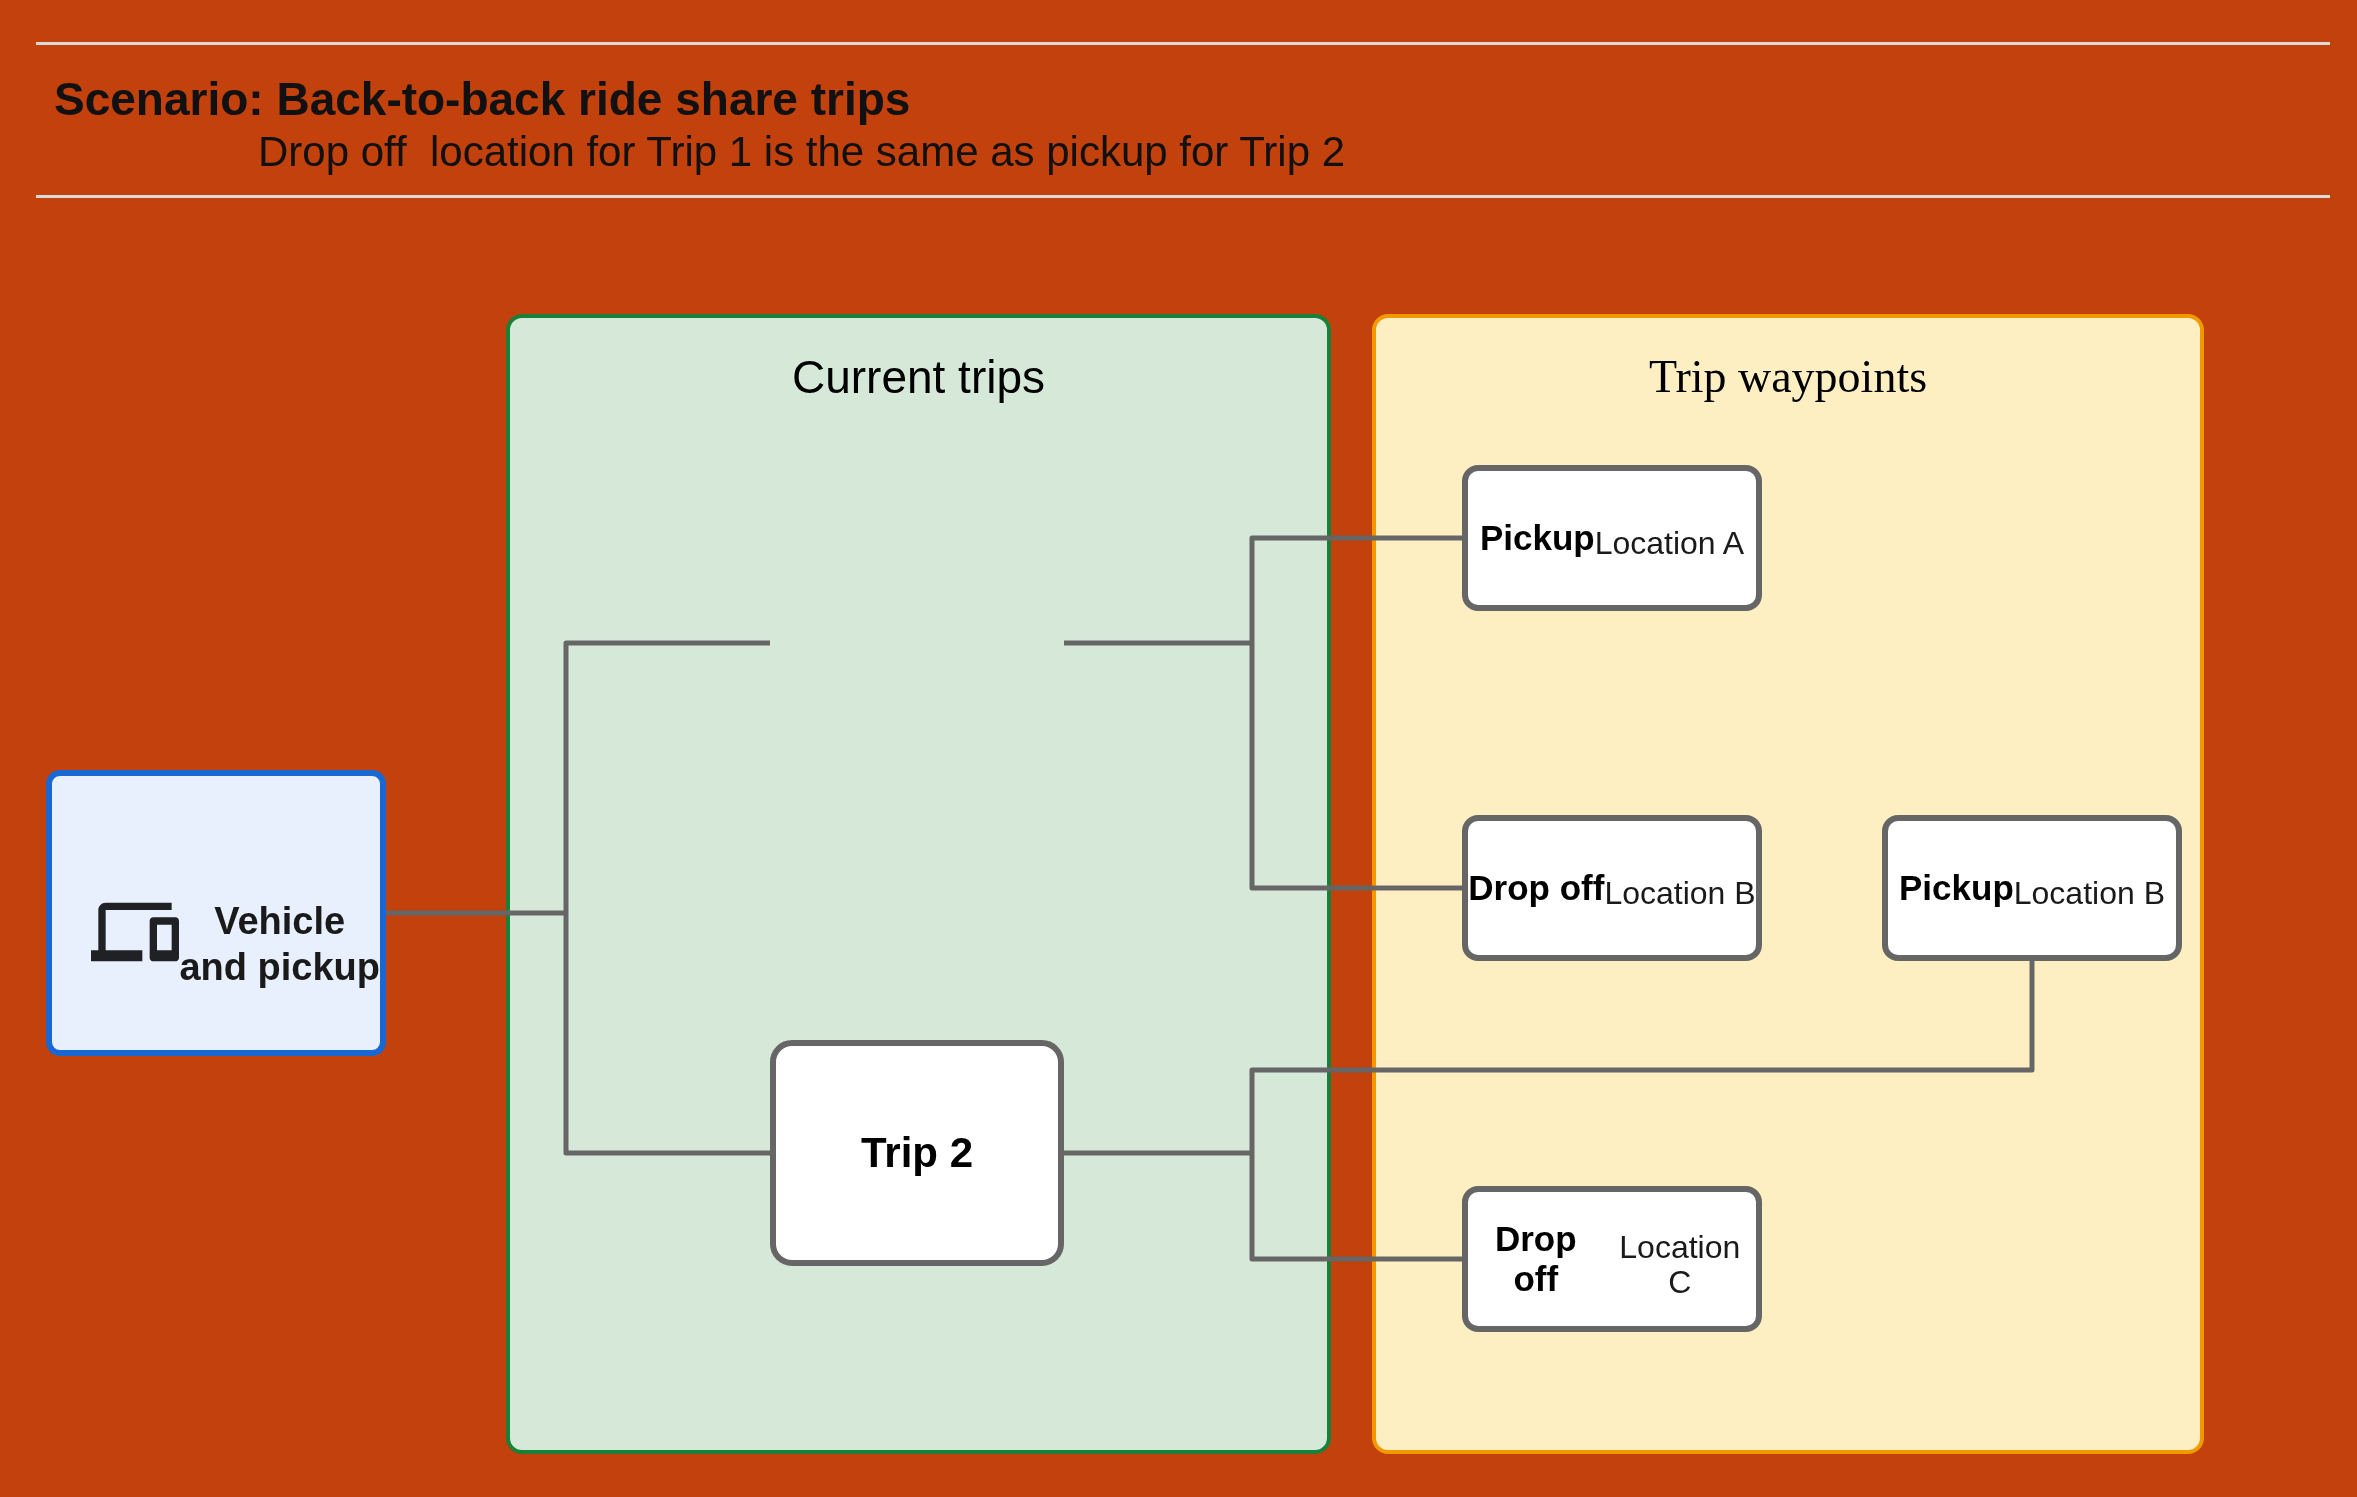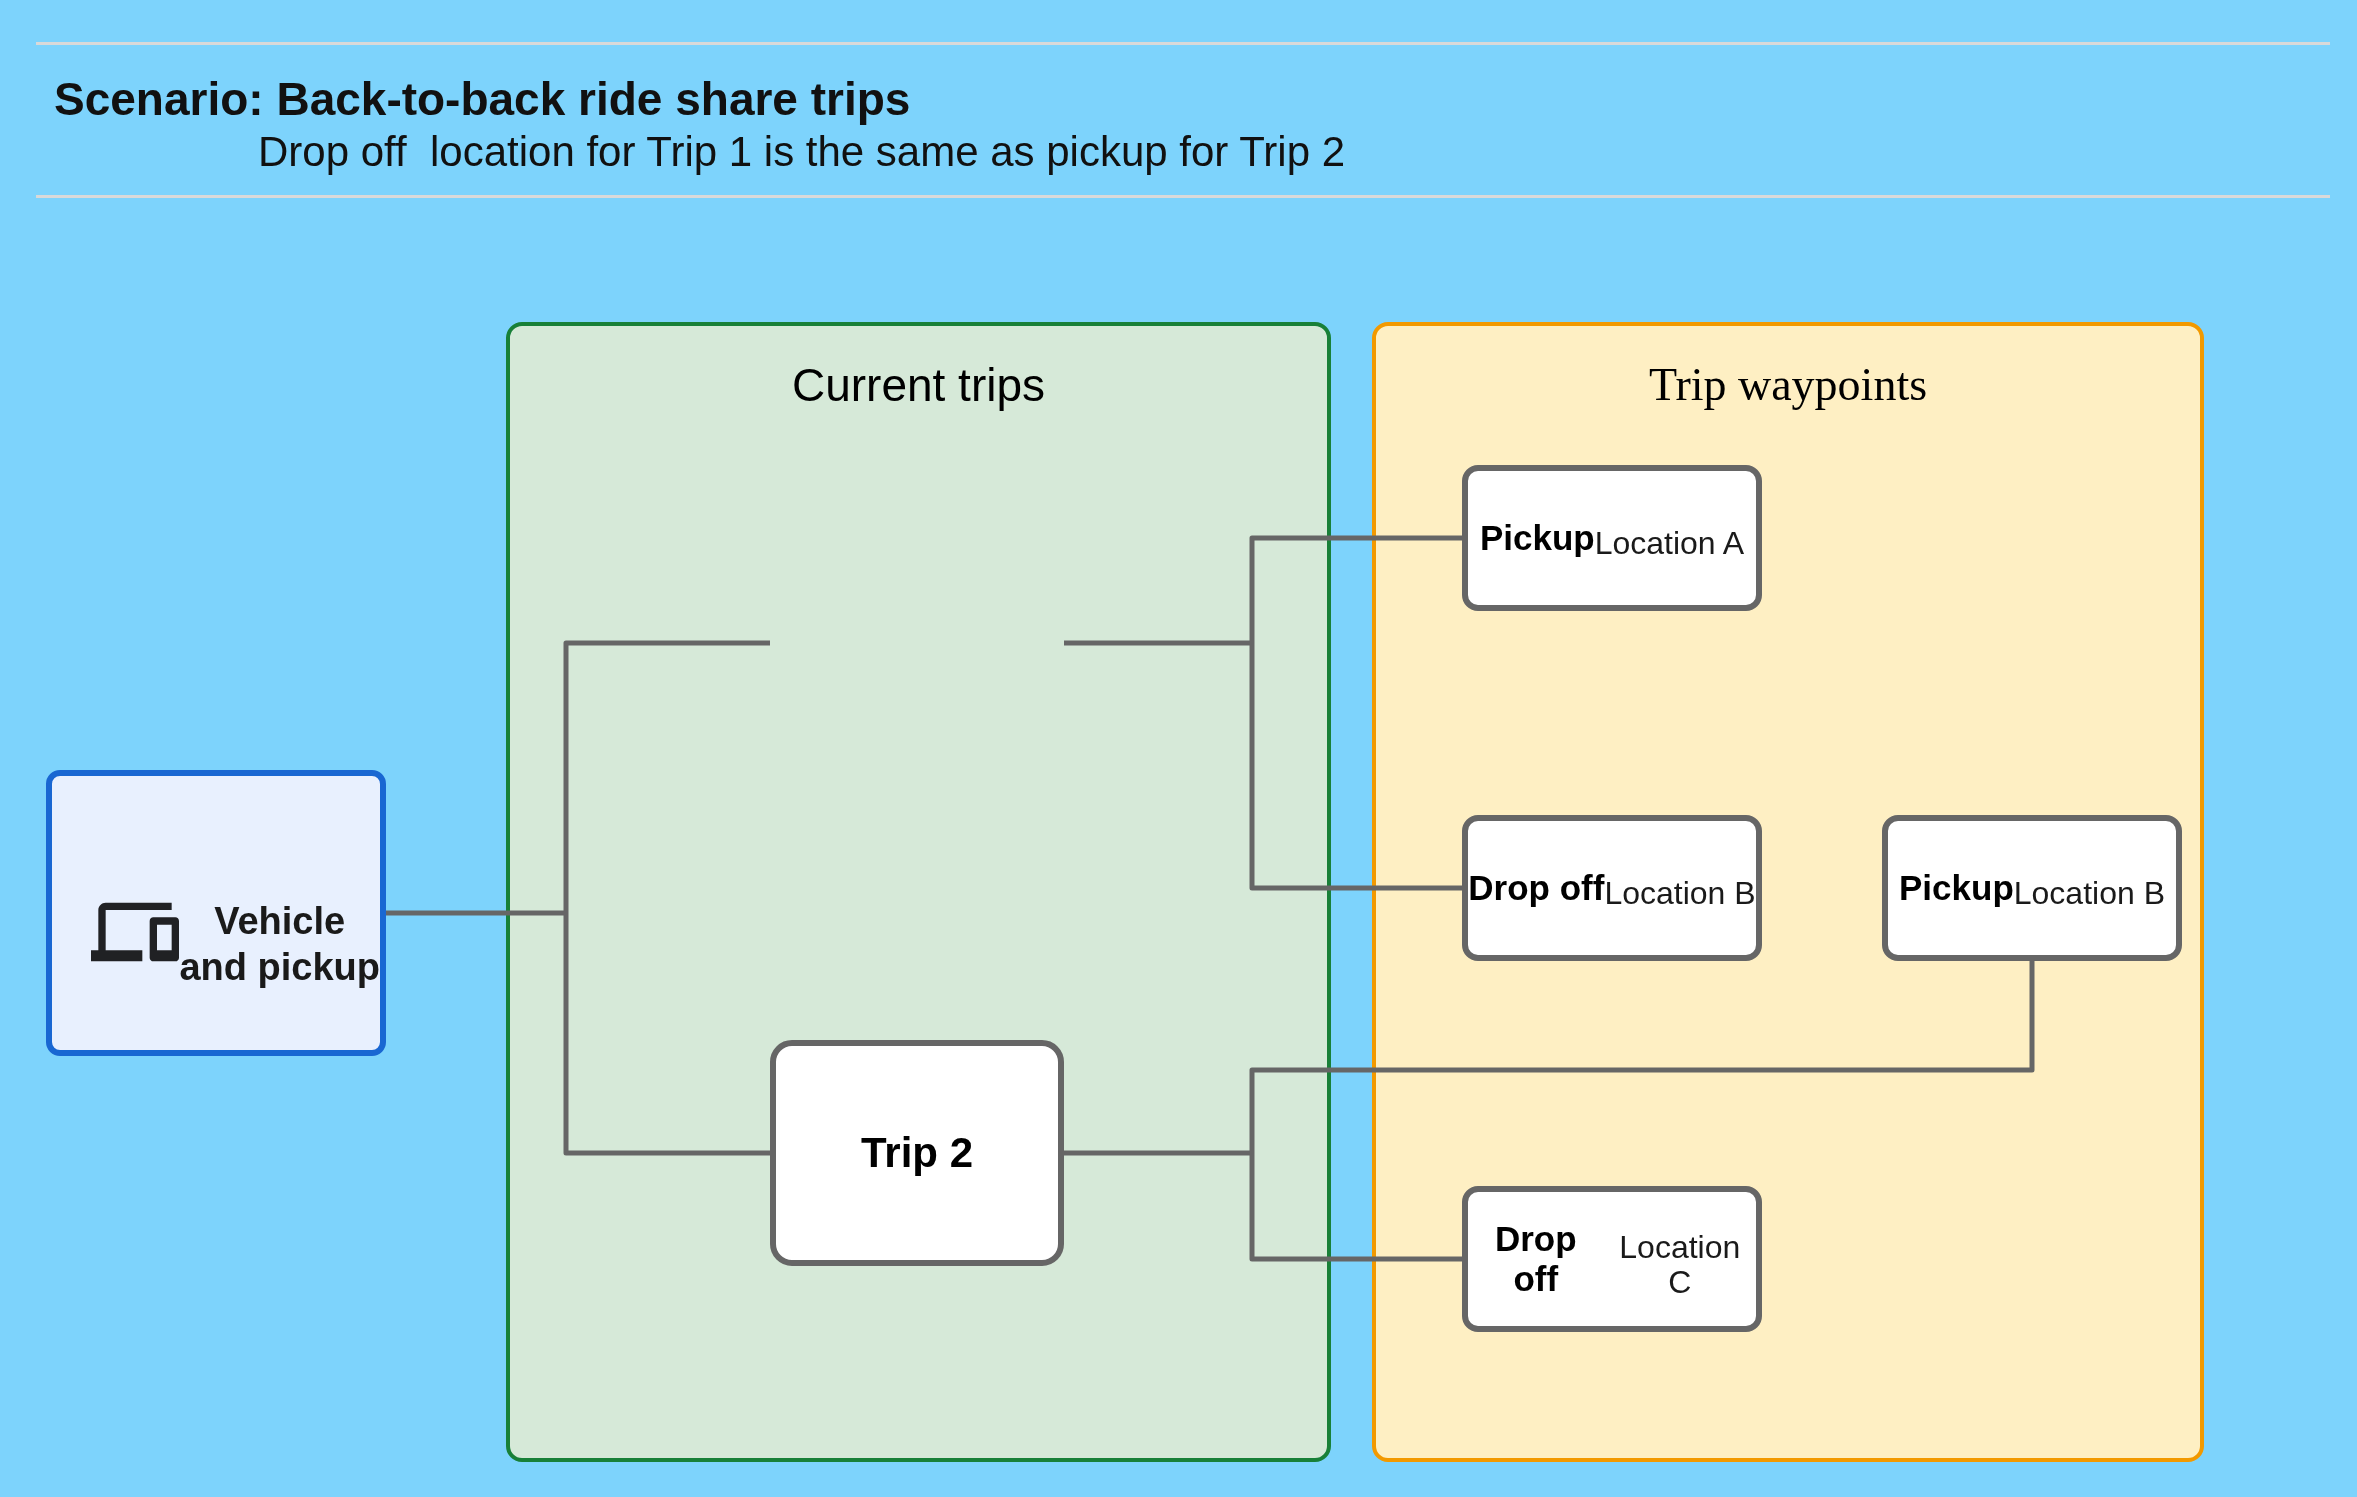--- a/index.html
+++ b/index.html
@@ -1,20 +1,20 @@
 <!DOCTYPE html>
 <html><head>
 <meta charset="utf-8">
 <style>
   html, body { margin: 0; padding: 0; background: #ffffff; }
   .canvas {
     position: relative;
     width: 2357px;
     height: 1497px;
-    background: #7dd3fc;
+    background: #c2410c;
     font-family: "Liberation Sans", sans-serif;
     color: #1a1a1a;
     overflow: hidden;
   }
   .divider {
     position: absolute;
     left: 36px;
     width: 2294px;
     height: 3px;
     background: #d9d9d9;
@@ -34,21 +34,21 @@
     position: absolute;
     left: 258px;
     top: 128px;
     font-size: 42px;
     font-weight: normal;
     color: #111111;
     white-space: pre-wrap;
   }
   .panel {
     position: absolute;
-    top: 322px;
+    top: 314px;
     height: 1140px;
     border-radius: 16px;
     box-sizing: border-box;
     z-index: 1;
   }
   .panel.green {
     left: 506px;
     width: 825px;
     background: #d6e9d8;
     border: 4px solid #188038;

